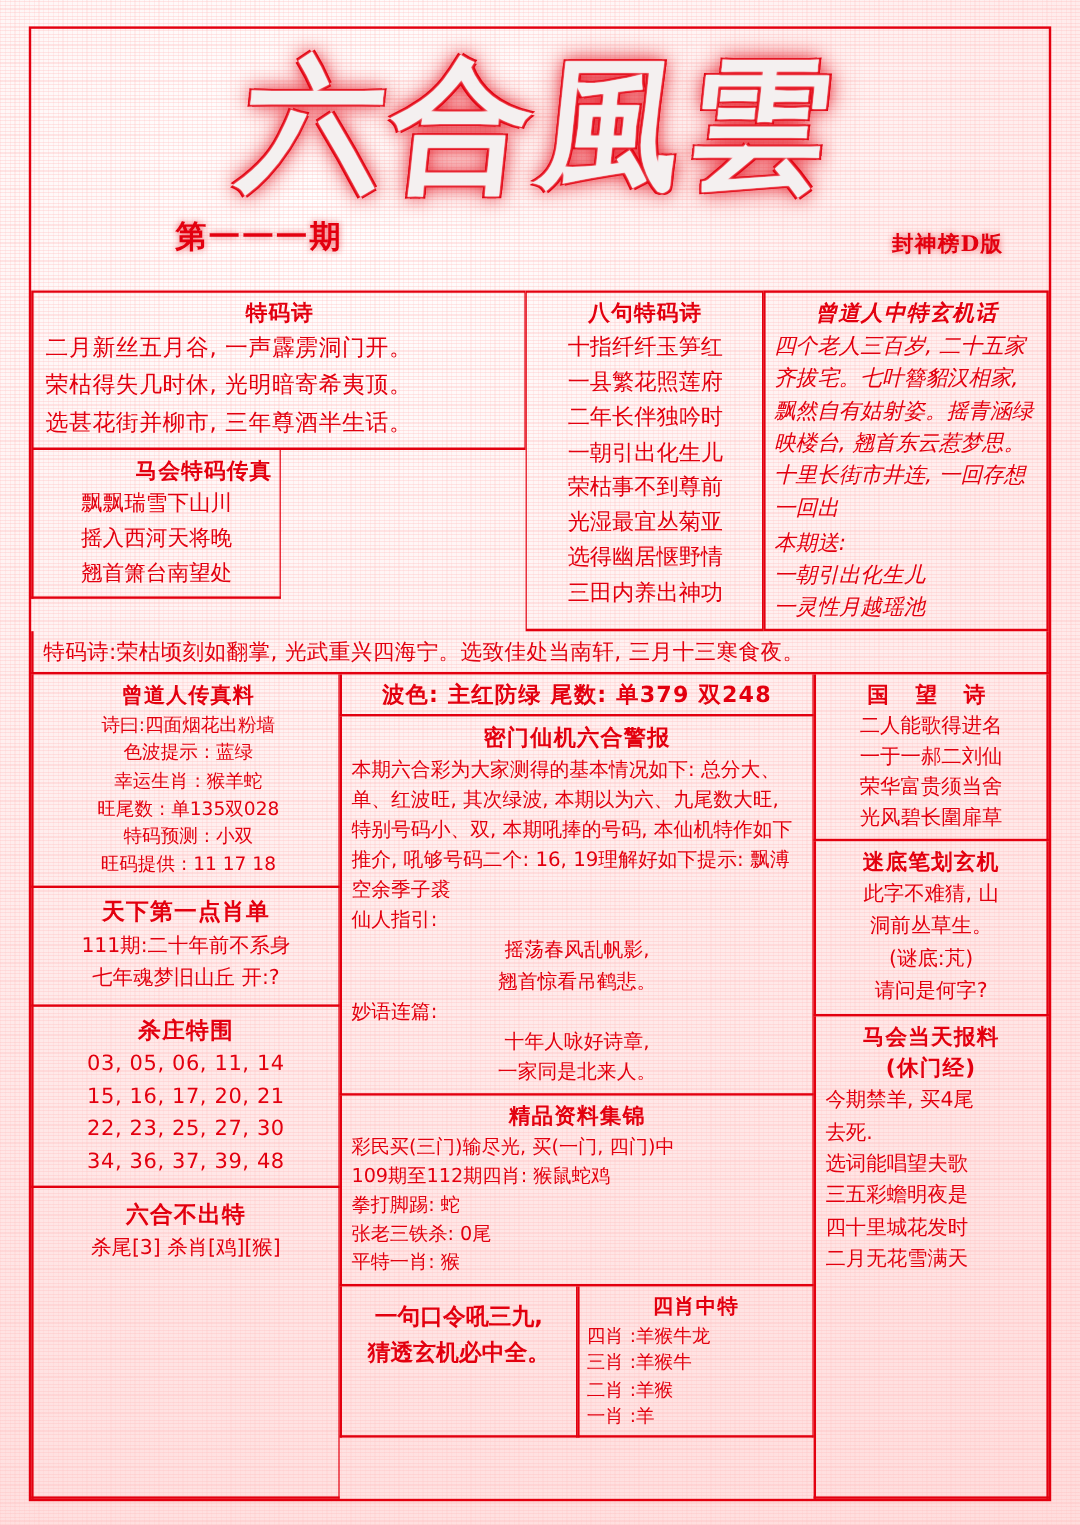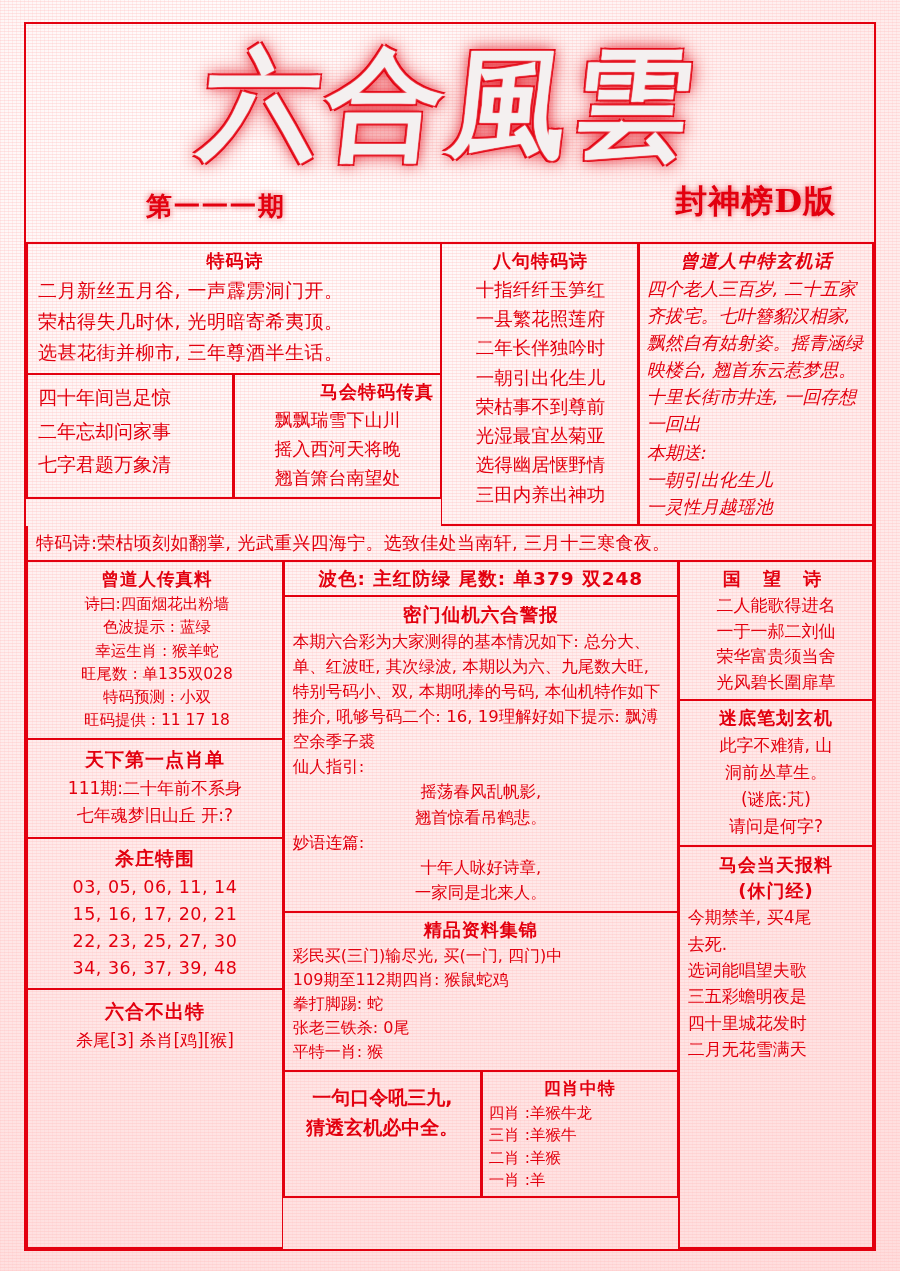--- a/index.html
+++ b/index.html
@@ -57,21 +57,21 @@
     width:100%;
     display:flex;align-items:flex-end;justify-content:space-between;
     box-sizing:border-box;
     padding:2px 28px 0 120px;
   }
   .issue{
     font-size:26px;font-weight:bold;letter-spacing:2px;
     text-shadow:0 0 6px rgba(227,0,15,.6);
   }
   .edition{
-    font-size:32px;font-weight:bold;letter-spacing:1px;
+    font-size:18px;font-weight:bold;letter-spacing:1px;
     font-family:"DejaVu Serif","Liberation Serif",serif;
     text-shadow:0 0 6px rgba(227,0,15,.6);
     padding-right:10px;
   }
   .hd{
     text-align:center;font-weight:bold;
     font-size:17px;letter-spacing:1px;
     padding:3px 0 2px 0;
   }
   .ln{font-size:16.5px;line-height:1.45;}
@@ -230,25 +230,20 @@
     <div class="top3">
 
       <div class="col-a">
         <div class="tema-poem">
           <div class="hd">特码诗</div>
           <div class="ln">二月新丝五月谷, 一声霹雳洞门开。</div>
           <div class="ln">荣枯得失几时休, 光明暗寄希夷顶。</div>
           <div class="ln">选甚花街并柳市, 三年尊酒半生话。</div>
         </div>
         <div class="two-under">
-          <div class="u-left">
-            <div class="ln">四十年间岂足惊</div>
-            <div class="ln">二年忘却问家事</div>
-            <div class="ln">七字君题万象清</div>
-          </div>
           <div class="u-right">
             <div class="hd">马会特码传真</div>
             <div class="ln">飘飘瑞雪下山川</div>
             <div class="ln">摇入西河天将晚</div>
             <div class="ln">翘首箫台南望处</div>
           </div>
         </div>
       </div>
 
       <div class="col-b">

